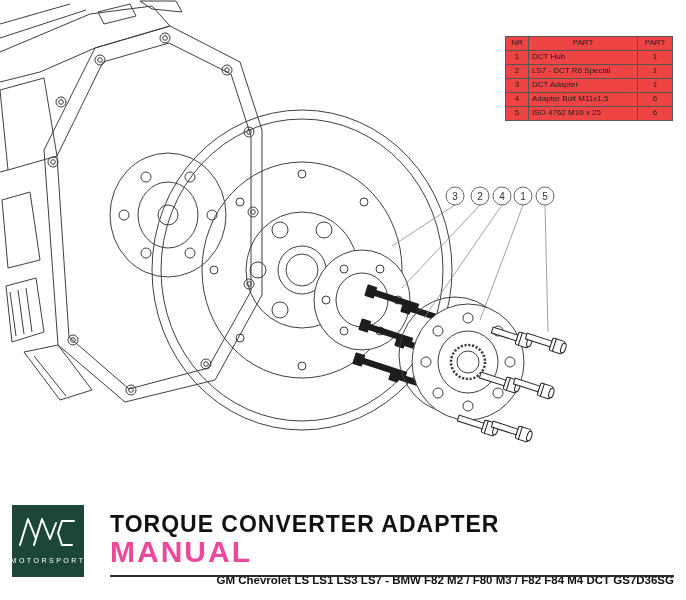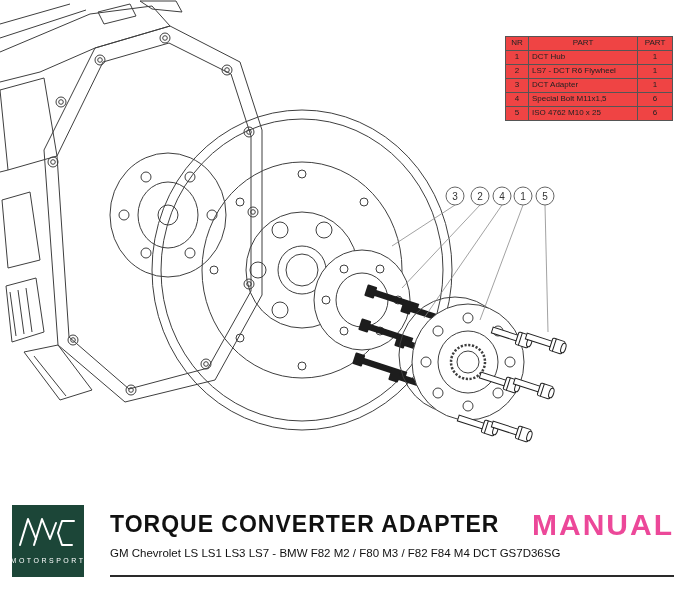--- a/index.html
+++ b/index.html
@@ -20,24 +20,24 @@
   }
   .parts-table th{text-align:center;}
   .col-nr{width:16px;text-align:center;}
   .col-part{width:102px;text-align:left;}
   .col-piece{width:28px;text-align:center;}
 
   
   .footer{position:absolute;left:12px;top:505px;width:662px;height:73px;display:flex;}
   .logo{width:72px;height:72px;background:#1c4638;flex:none;}
   .footer-text{margin-left:26px;flex:1;position:relative;padding-top:6px;}
-  .title-row{display:flex;justify-content:space-between;align-items:flex-start;}
+  .title-row{display:flex;justify-content:space-between;align-items:flex-start;flex-direction:column;}
   .title{font-size:23px;font-weight:bold;letter-spacing:1px;color:#111;white-space:nowrap;}
   .manual{font-size:30px;font-weight:bold;color:#ec4899;line-height:.95;letter-spacing:2px;}
-  .subtitle{font-size:11.5px;font-weight:normal;margin-top:7px;color:#111;white-space:nowrap;}
+  .subtitle{font-size:11.5px;font-weight:bold;margin-top:7px;color:#111;white-space:nowrap;text-align:right;}
   .rule{position:absolute;left:0;right:0;bottom:1px;border-top:2px solid #2a2a2a;}
 </style>
 </head>
 <body>
 
 <div class="drawing-wrap">
 <svg width="686" height="505" viewBox="0 0 686 505" xmlns="http://www.w3.org/2000/svg">
 
   <g stroke="#3f3f3f" fill="none" stroke-width="1" stroke-linejoin="round">
     <polygon points="95,48 170,26 240,62 262,130 262,295 215,380 125,402 58,345 44,150"></polygon>
@@ -248,31 +248,31 @@
     </tr>
   </thead>
   <tbody>
     <tr>
       <td class="col-nr">1</td>
       <td class="col-part">DCT Hub</td>
       <td class="col-piece">1</td>
     </tr>
     <tr>
       <td class="col-nr">2</td>
-      <td class="col-part">LS7 - DCT R6 Flywheel</td>
+      <td class="col-part">LS7 - DCT R6 Special</td>
       <td class="col-piece">1</td>
     </tr>
     <tr>
       <td class="col-nr">3</td>
       <td class="col-part">DCT Adapter</td>
       <td class="col-piece">1</td>
     </tr>
     <tr>
       <td class="col-nr">4</td>
-      <td class="col-part">Special Bolt M11x1,5</td>
+      <td class="col-part">Adapter Bolt M11x1,5</td>
       <td class="col-piece">6</td>
     </tr>
     <tr>
       <td class="col-nr">5</td>
       <td class="col-part">ISO 4762 M10 x 25</td>
       <td class="col-piece">6</td>
     </tr>
   </tbody>
 </table>
 

